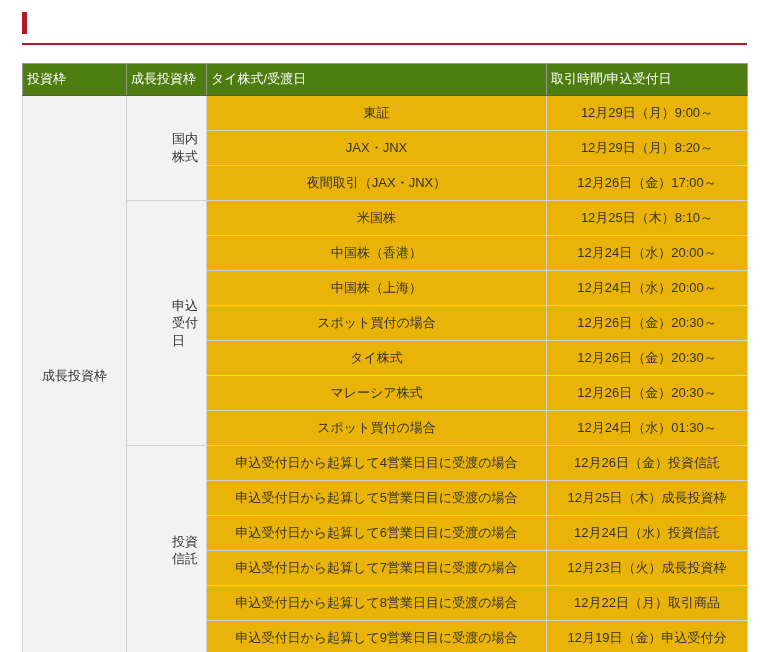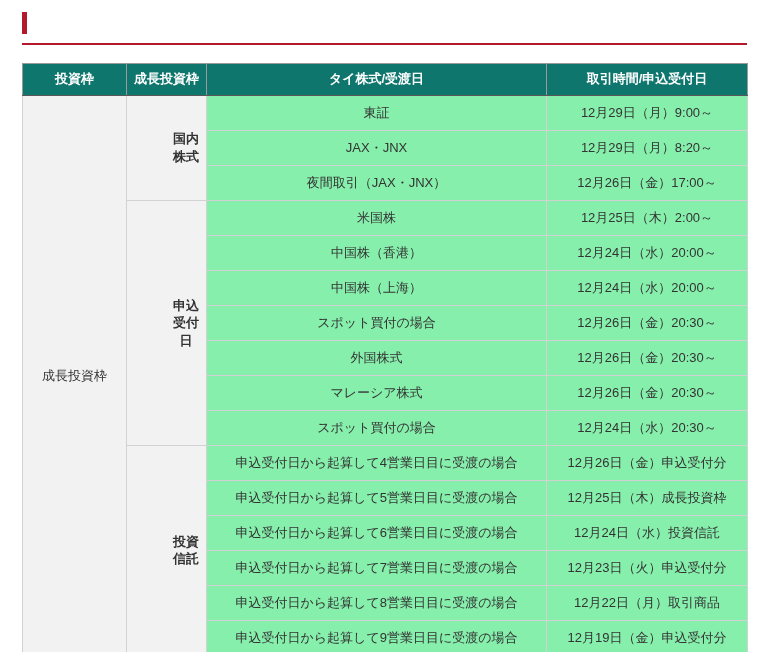--- a/index.html
+++ b/index.html
@@ -47,46 +47,46 @@
   .table-wrap {
     margin: 18px 22px 0 22px;
   }
   table.spot {
     border-collapse: collapse;
     width: 725px;
     table-layout: fixed;
     font-size: 13px;
   }
   table.spot th {
-    background: #0f766e;
+    background: #4d7c0f;
     color: #ffffff;
-    font-weight: bold;
+    font-weight: normal;
     font-size: 13px;
-    text-align: center;
+    text-align: left;
     padding: 7px 4px;
     border: 1px solid #9a9a9a;
     border-bottom: 1px solid #595757;
     line-height: 1.3;
   }
   table.spot td {
     border: 1px solid #d2d2d2;
     padding: 7px 6px;
     text-align: center;
     line-height: 1.35;
-    background: #86efac;
+    background: #eab308;
     color: #333333;
     font-size: 13px;
     height: 20px;
   }
   table.spot td.rowhead {
     background: #f2f2f2;
     color: #333333;
-    font-weight: bold;
+    font-weight: normal;
     vertical-align: middle;
-    text-align: center;
+    text-align: left;
     padding-left: 45px;
   }
   table.spot td.frame {
     background: #f2f2f2;
     vertical-align: middle;
     text-align: center;
   }
   col.c1 { width: 104px; }
   col.c2 { width: 80px; }
   col.c3 { width: 340px; }
@@ -132,63 +132,63 @@
           <td>12月29日（月）8:20～</td>
         </tr>
         <tr>
           <td>夜間取引（JAX・JNX）</td>
           <td>12月26日（金）17:00～</td>
         </tr>
 
         <tr>
           <td class="rowhead" rowspan="7">申込受付日</td>
           <td>米国株</td>
-          <td>12月25日（木）2:00～</td>
+          <td>12月25日（木）8:10～</td>
         </tr>
         <tr>
           <td>中国株（香港）</td>
           <td>12月24日（水）20:00～</td>
         </tr>
         <tr>
           <td>中国株（上海）</td>
           <td>12月24日（水）20:00～</td>
         </tr>
         <tr>
           <td>スポット買付の場合</td>
           <td>12月26日（金）20:30～</td>
         </tr>
         <tr>
-          <td>外国株式</td>
+          <td>タイ株式</td>
           <td>12月26日（金）20:30～</td>
         </tr>
         <tr>
           <td>マレーシア株式</td>
           <td>12月26日（金）20:30～</td>
         </tr>
         <tr>
           <td>スポット買付の場合</td>
-          <td>12月24日（水）20:30～</td>
+          <td>12月24日（水）01:30～</td>
         </tr>
 
         <tr>
           <td class="rowhead" rowspan="6">投資信託</td>
           <td>申込受付日から起算して4営業日目に受渡の場合</td>
-          <td>12月26日（金）申込受付分</td>
+          <td>12月26日（金）投資信託</td>
         </tr>
         <tr>
           <td>申込受付日から起算して5営業日目に受渡の場合</td>
           <td>12月25日（木）成長投資枠</td>
         </tr>
         <tr>
           <td>申込受付日から起算して6営業日目に受渡の場合</td>
           <td>12月24日（水）投資信託</td>
         </tr>
         <tr>
           <td>申込受付日から起算して7営業日目に受渡の場合</td>
-          <td>12月23日（火）申込受付分</td>
+          <td>12月23日（火）成長投資枠</td>
         </tr>
         <tr>
           <td>申込受付日から起算して8営業日目に受渡の場合</td>
           <td>12月22日（月）取引商品</td>
         </tr>
         <tr>
           <td>申込受付日から起算して9営業日目に受渡の場合</td>
           <td>12月19日（金）申込受付分</td>
         </tr>
       </tbody>

